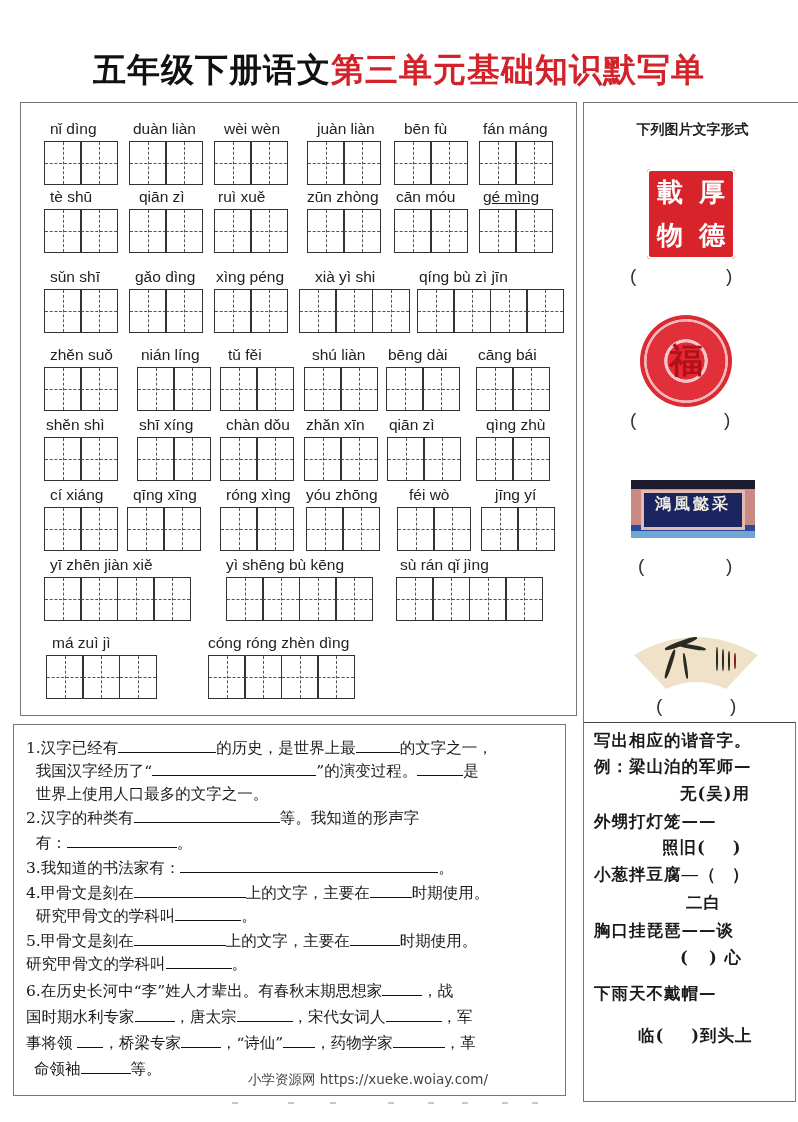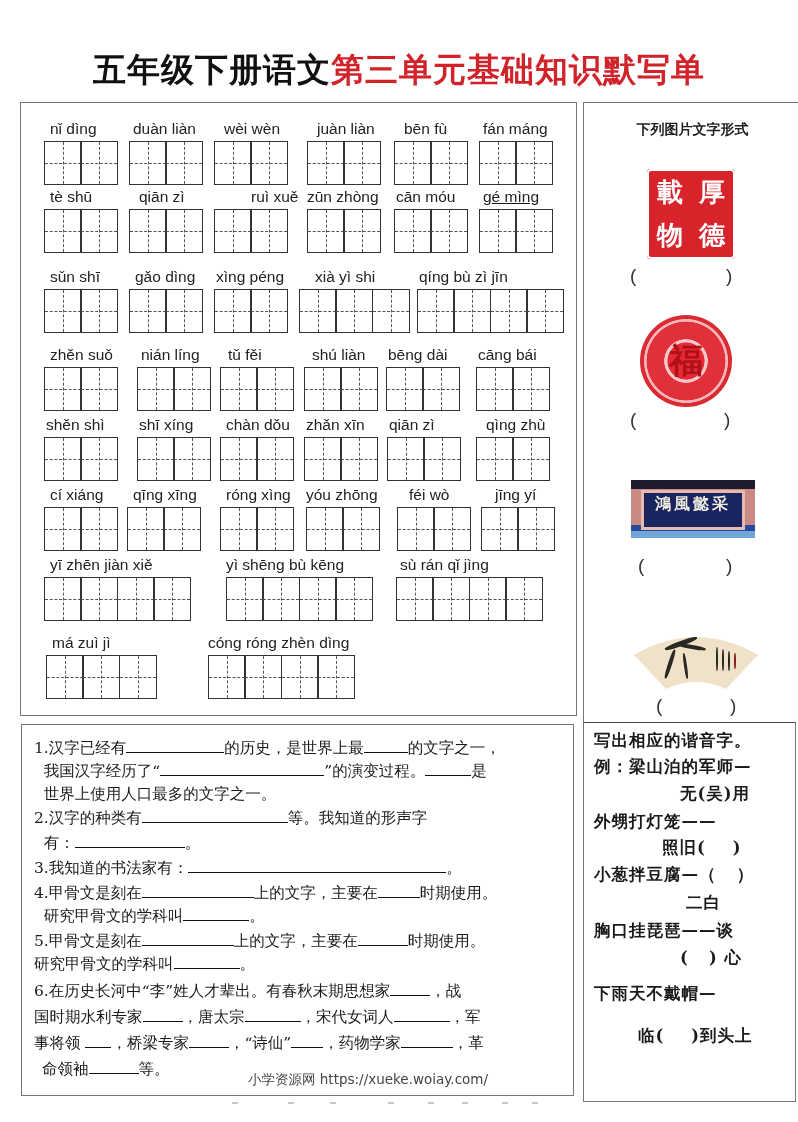--- a/index.html
+++ b/index.html
@@ -9,21 +9,21 @@
   .title {
     position: absolute; left: 0; top: 48px; width: 798px; text-align: center;
     font-family: "DejaVu Serif", serif; font-size: 33px; font-weight: bold; letter-spacing: 1px;
   }
   .title .black { color: #111; }
   .title .red { color: #d2232a; }
 
   .panel { position: absolute; border: 1.5px solid #777; background: #fff; }
   #pinyin-panel { left: 20px; top: 102px; width: 557px; height: 614px; }
   #images-panel { left: 583px; top: 102px; width: 219px; height: 620px; border-bottom: none; }
-  #questions-panel { left: 21px; top: 724px; width: 553px; height: 372px; }
+  #questions-panel { left: 13px; top: 724px; width: 553px; height: 372px; }
   #homophone-panel { left: 583px; top: 722px; width: 213px; height: 380px; border-top: 1.5px solid #444; }
 
   
   .pinyin-row { position: absolute; left: 0; width: 100%; }
   .word { position: absolute; }
   .word .py {
     font-family: "Liberation Sans", sans-serif; font-size: 15.5px; color: #222;
     white-space: nowrap; height: 20px; line-height: 20px;
   }
   .word .boxes { display: flex; margin-top: 2px; }
@@ -165,21 +165,21 @@
         </div>
       </div>
       <div class="word" style="left: 108px;">
         <div class="py" style="padding-left: 10px;">qiān zì</div>
         <div class="boxes">
           <div class="cell"></div>
           <div class="cell"></div>
         </div>
       </div>
       <div class="word" style="left: 193px;">
-        <div class="py" style="padding-left: 4px; margin-left: 33px;">ruì xuě</div>
+        <div class="py" style="padding-left: 4px;">ruì xuě</div>
         <div class="boxes">
           <div class="cell"></div>
           <div class="cell"></div>
         </div>
       </div>
       <div class="word" style="left: 286px;">
         <div class="py">zūn zhòng</div>
         <div class="boxes">
           <div class="cell"></div>
           <div class="cell"></div>
@@ -486,21 +486,21 @@
   </div>
 
 <div class="watermark">小学资源网 https://xueke.woiay.com/</div>
 
 <div class="panel" id="homophone-panel">
     <div class="h-line" style="left: 10px; top: 7px; white-space: pre;">写出相应的谐音字。</div>
     <div class="h-line" style="left: 10px; top: 33px; white-space: pre;">例：梁山泊的军师—</div>
     <div class="h-line" style="left: 96px; top: 60px; white-space: pre;">无(吴)用</div>
     <div class="h-line" style="left: 10px; top: 88px; white-space: pre;">外甥打灯笼——</div>
     <div class="h-line" style="left: 78px; top: 114px; white-space: pre;">照旧(    )</div>
-    <div class="h-line" style="left: 10px; top: 141px; white-space: pre;">小葱拌豆腐—（   ）</div>
+    <div class="h-line" style="left: 10px; top: 141px; white-space: pre; font-family: Liberation Serif, serif;">小葱拌豆腐—（   ）</div>
     <div class="h-line" style="left: 102px; top: 169px; white-space: pre;">二白</div>
     <div class="h-line" style="left: 10px; top: 197px; white-space: pre;">胸口挂琵琶——谈</div>
     <div class="h-line" style="left: 96px; top: 224px; white-space: pre;">(   ) 心</div>
     <div class="h-line" style="left: 10px; top: 260px; white-space: pre;">下雨天不戴帽—</div>
     <div class="h-line" style="left: 54px; top: 302px; white-space: pre;">临(    )到头上</div>
   </div>
 
 <div class="specks">
   <span style="left:2px"></span>
     <span style="left:58px"></span>

